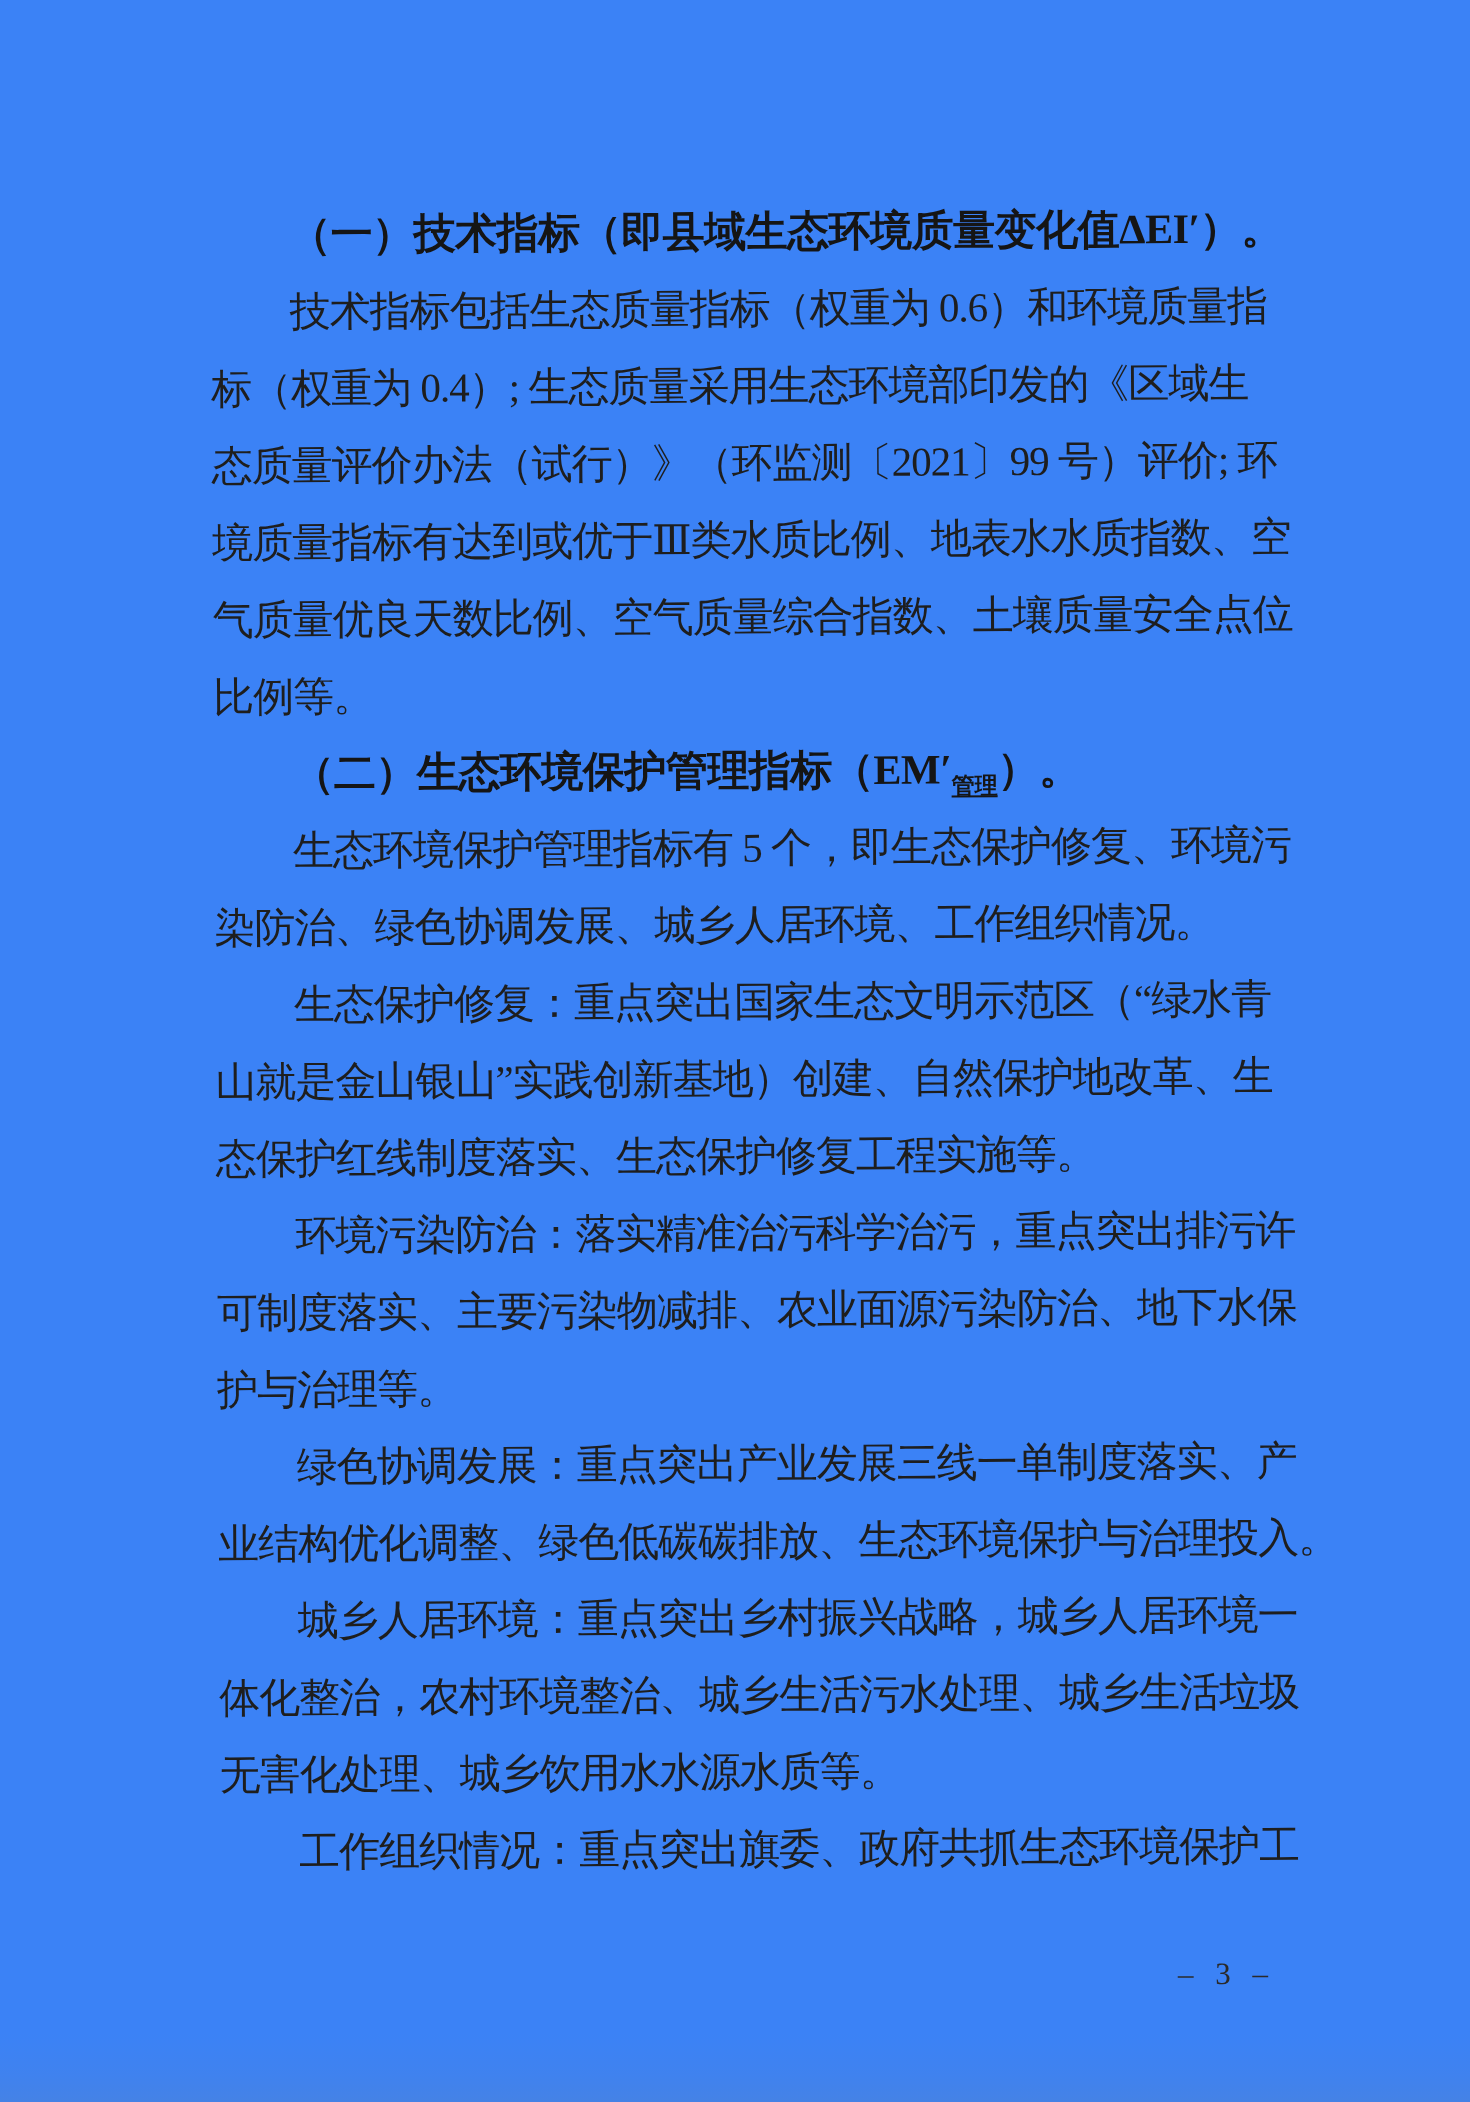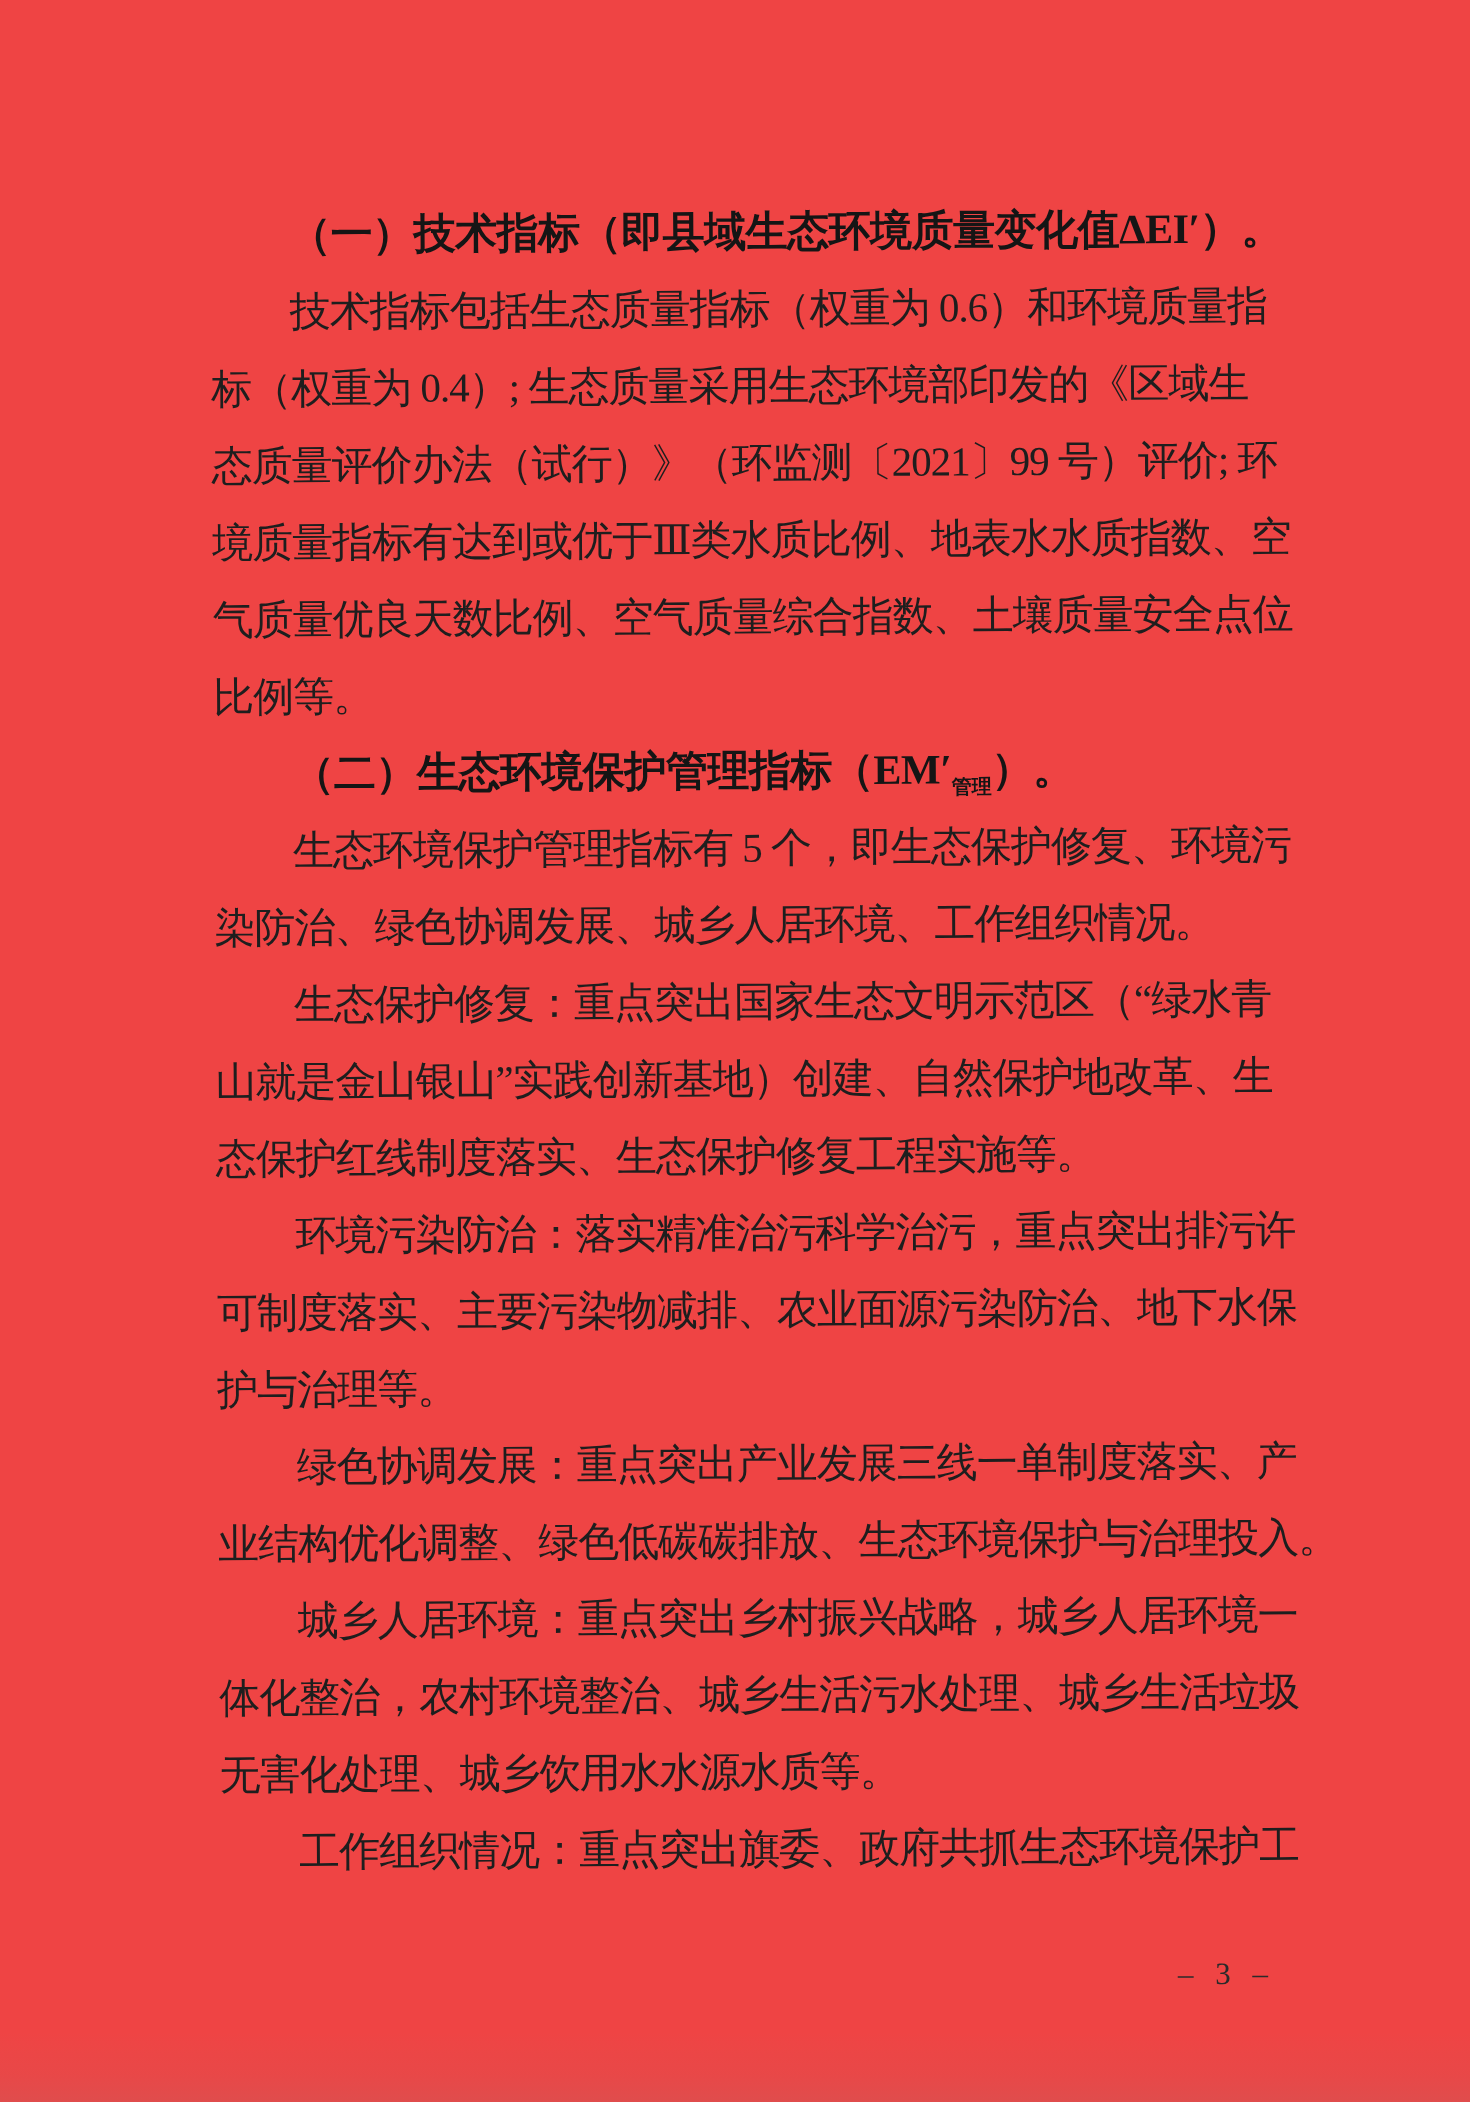--- a/index.html
+++ b/index.html
@@ -4,21 +4,21 @@
 <style>
   html, body {
     margin: 0;
     padding: 0;
     background: #ffffff;
   }
   .page {
     position: relative;
     width: 1470px;
     height: 2102px;
-    background: #ef4444;
+    background: #3b82f6;
     overflow: hidden;
     font-family: "Liberation Serif", "DejaVu Serif", serif;
     color: #1e1e1e;
   }
   .doc-body {
     position: absolute;
     left: 210px;
     top: 197px;
     width: 1105px;
     transform: rotate(-0.35deg);
@@ -35,23 +35,24 @@
   .line.indent {
     text-indent: 79px;
   }
   .line.heading {
     font-weight: bold;
     font-size: 42px;
     letter-spacing: -0.5px;
     color: #151515;
   }
   .sub {
-    font-size: 20px;
+    font-size: 23px;
     vertical-align: -10px;
     letter-spacing: 0;
+    text-decoration: underline;
   }
   .page-number {
     position: absolute;
     left: 1178px;
     top: 1956px;
     font-size: 31px;
     letter-spacing: 7px;
     color: #2a2a2a;
     transform: rotate(-0.3deg);
     white-space: nowrap;

